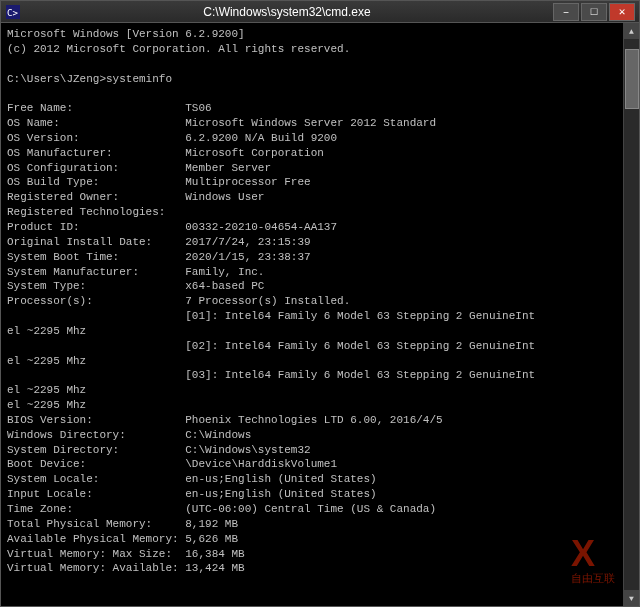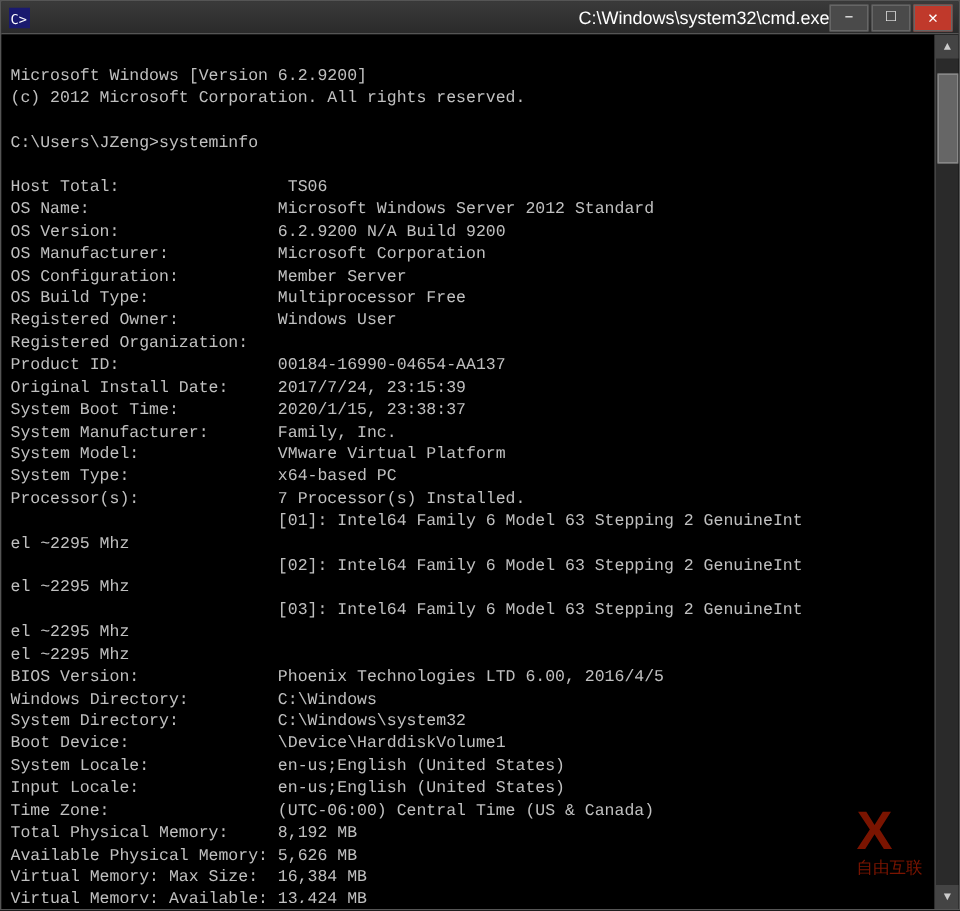--- a/index.html
+++ b/index.html
@@ -12,21 +12,21 @@
       height: 22px;
       display: flex;
       align-items: center;
       justify-content: space-between;
       padding: 0 4px;
       flex-shrink: 0;
       border-bottom: 1px solid #555;
     }
     .titlebar-icon { width: 16px; height: 16px; display: flex; align-items: center; justify-content: center; }
     .titlebar-icon svg { width: 14px; height: 14px; }
-    .titlebar-title { color: #fff; font-family: 'Segoe UI', Arial, sans-serif; font-size: 12px; flex: 1; text-align: right; }
+    .titlebar-title { color: #fff; font-family: 'Segoe UI', Arial, sans-serif; font-size: 12px; flex: 1; text-align: center; }
     .titlebar-buttons { display: flex; gap: 2px; }
     .titlebar-btn {
       width: 26px; height: 18px; display: flex; align-items: center; justify-content: center;
       background: #4a4a4a; border: 1px solid #666; color: #fff; font-size: 11px; cursor: pointer;
     }
     .titlebar-btn.close { background: #c0392b; }
 
     .terminal {
       background: #000;
       color: #c0c0c0;
@@ -35,21 +35,20 @@
       padding: 4px 6px;
       position: relative;
       display: flex;
       flex-direction: column;
     }
 
     .terminal-content {
       flex: 1;
       overflow: hidden;
       position: relative;
-      margin-top: 17px;
     }
 
     .line { white-space: pre; line-height: 1.35; color: #c0c0c0; }
 
     .scrollbar {
       position: absolute;
       right: 0;
       top: 0;
       width: 16px;
       height: 100%;
@@ -94,33 +93,32 @@
       <div class="titlebar-btn close">✕</div>
     </div>
   </div>
   <div class="terminal">
     <div class="terminal-content" id="terminal-lines">
     <div class="line">Microsoft Windows [Version 6.2.9200]</div>
         <div class="line">(c) 2012 Microsoft Corporation. All rights reserved.</div>
         <div class="line">&nbsp;</div>
         <div class="line">C:\Users\JZeng&gt;systeminfo</div>
         <div class="line">&nbsp;</div>
-        <div class="line">Host Total:                 TS06</div>
+        <div class="line">Free Name:                 TS06</div>
         <div class="line">OS Name:                   Microsoft Windows Server 2012 Standard</div>
         <div class="line">OS Version:                6.2.9200 N/A Build 9200</div>
         <div class="line">OS Manufacturer:           Microsoft Corporation</div>
         <div class="line">OS Configuration:          Member Server</div>
         <div class="line">OS Build Type:             Multiprocessor Free</div>
         <div class="line">Registered Owner:          Windows User</div>
-        <div class="line">Registered Organization:   </div>
-        <div class="line">Product ID:                00184-16990-04654-AA137</div>
+        <div class="line">Registered Technologies:   </div>
+        <div class="line">Product ID:                00332-20210-04654-AA137</div>
         <div class="line">Original Install Date:     2017/7/24, 23:15:39</div>
         <div class="line">System Boot Time:          2020/1/15, 23:38:37</div>
         <div class="line">System Manufacturer:       Family, Inc.</div>
-        <div class="line">System Model:              VMware Virtual Platform</div>
         <div class="line">System Type:               x64-based PC</div>
         <div class="line">Processor(s):              7 Processor(s) Installed.</div>
         <div class="line">                           [01]: Intel64 Family 6 Model 63 Stepping 2 GenuineInt</div>
         <div class="line">el ~2295 Mhz</div>
         <div class="line">                           [02]: Intel64 Family 6 Model 63 Stepping 2 GenuineInt</div>
         <div class="line">el ~2295 Mhz</div>
         <div class="line">                           [03]: Intel64 Family 6 Model 63 Stepping 2 GenuineInt</div>
         <div class="line">el ~2295 Mhz</div>
         <div class="line">el ~2295 Mhz</div>
         <div class="line">BIOS Version:              Phoenix Technologies LTD 6.00, 2016/4/5</div>

